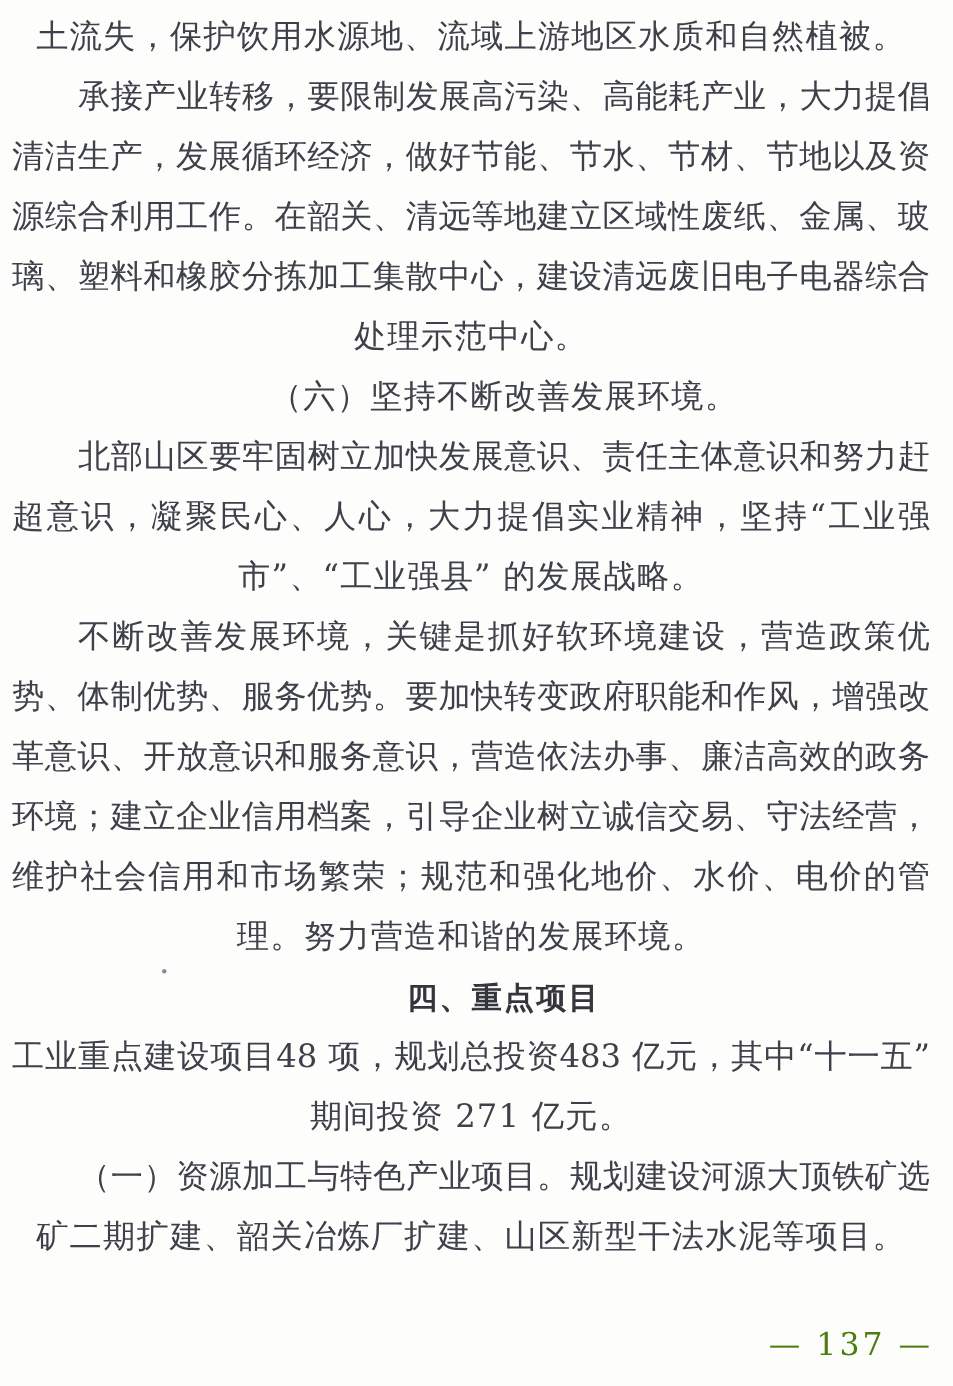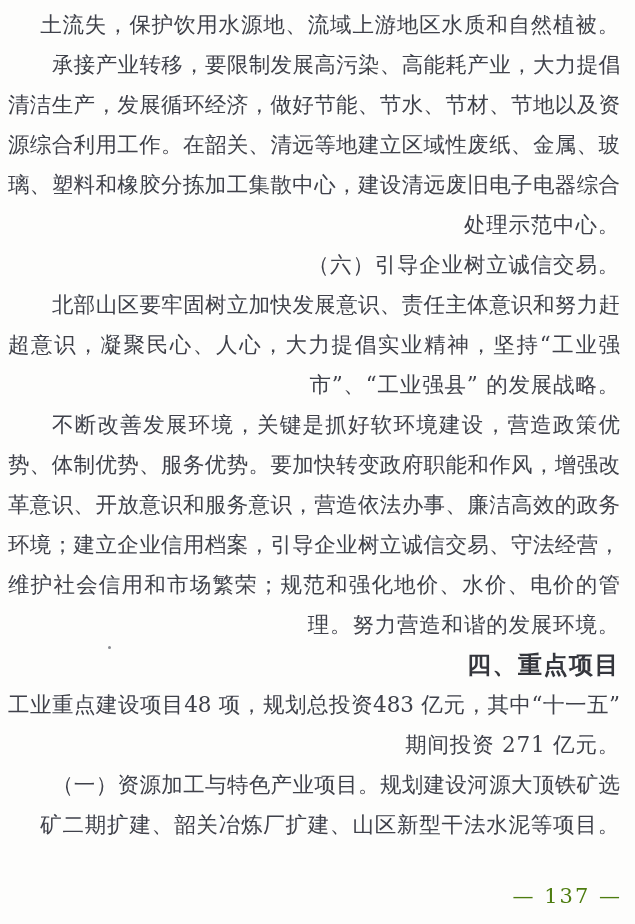--- a/index.html
+++ b/index.html
@@ -22,36 +22,36 @@
     padding: 5px 15px 0 8px;
     font-family: "DejaVu Serif", "Liberation Serif", serif;
     color: #3f414a;
     font-size: 21.5px;
   }
   .line {
     height: 40px;
     line-height: 40px;
     letter-spacing: 0.8px;
     white-space: nowrap;
-    text-align: right;
+    text-align: center;
   }
   .line.fill {
     white-space: normal;
     letter-spacing: 0;
     text-align: justify;
     text-align-last: justify;
     overflow: hidden;
   }
   .line.indent {
     text-indent: 44px;
   }
   .line.heading {
     font-family: "DejaVu Sans", "Liberation Sans", sans-serif;
     font-weight: bold;
-    font-size: 24px;
+    font-size: 20px;
     color: #34363c;
     letter-spacing: 1.5px;
   }
   .artifact-dot {
     position: absolute;
     left: 108px;
     top: 646px;
     width: 3px;
     height: 3px;
     border-radius: 50%;
@@ -71,21 +71,21 @@
 </head>
 <body>
 
 <div class="page">
   <div class="line">土流失，保护饮用水源地、流域上游地区水质和自然植被。</div>
   <div class="line indent fill">承接产业转移，要限制发展高污染、高能耗产业，大力提倡</div>
   <div class="line fill">清洁生产，发展循环经济，做好节能、节水、节材、节地以及资</div>
   <div class="line fill">源综合利用工作。在韶关、清远等地建立区域性废纸、金属、玻</div>
   <div class="line fill">璃、塑料和橡胶分拣加工集散中心，建设清远废旧电子电器综合</div>
   <div class="line">处理示范中心。</div>
-  <div class="line indent">（六）引导企业树立诚信交易。</div>
+  <div class="line indent">（六）坚持不断改善发展环境。</div>
   <div class="line indent fill">北部山区要牢固树立加快发展意识、责任主体意识和努力赶</div>
   <div class="line fill">超意识，凝聚民心、人心，大力提倡实业精神，坚持“工业强</div>
   <div class="line">市”、“工业强县” 的发展战略。</div>
   <div class="line indent fill">不断改善发展环境，关键是抓好软环境建设，营造政策优</div>
   <div class="line fill">势、体制优势、服务优势。要加快转变政府职能和作风，增强改</div>
   <div class="line fill">革意识、开放意识和服务意识，营造依法办事、廉洁高效的政务</div>
   <div class="line fill">环境；建立企业信用档案，引导企业树立诚信交易、守法经营，</div>
   <div class="line fill">维护社会信用和市场繁荣；规范和强化地价、水价、电价的管</div>
   <div class="line">理。努力营造和谐的发展环境。</div>
   <div class="line indent heading">四、重点项目</div>

